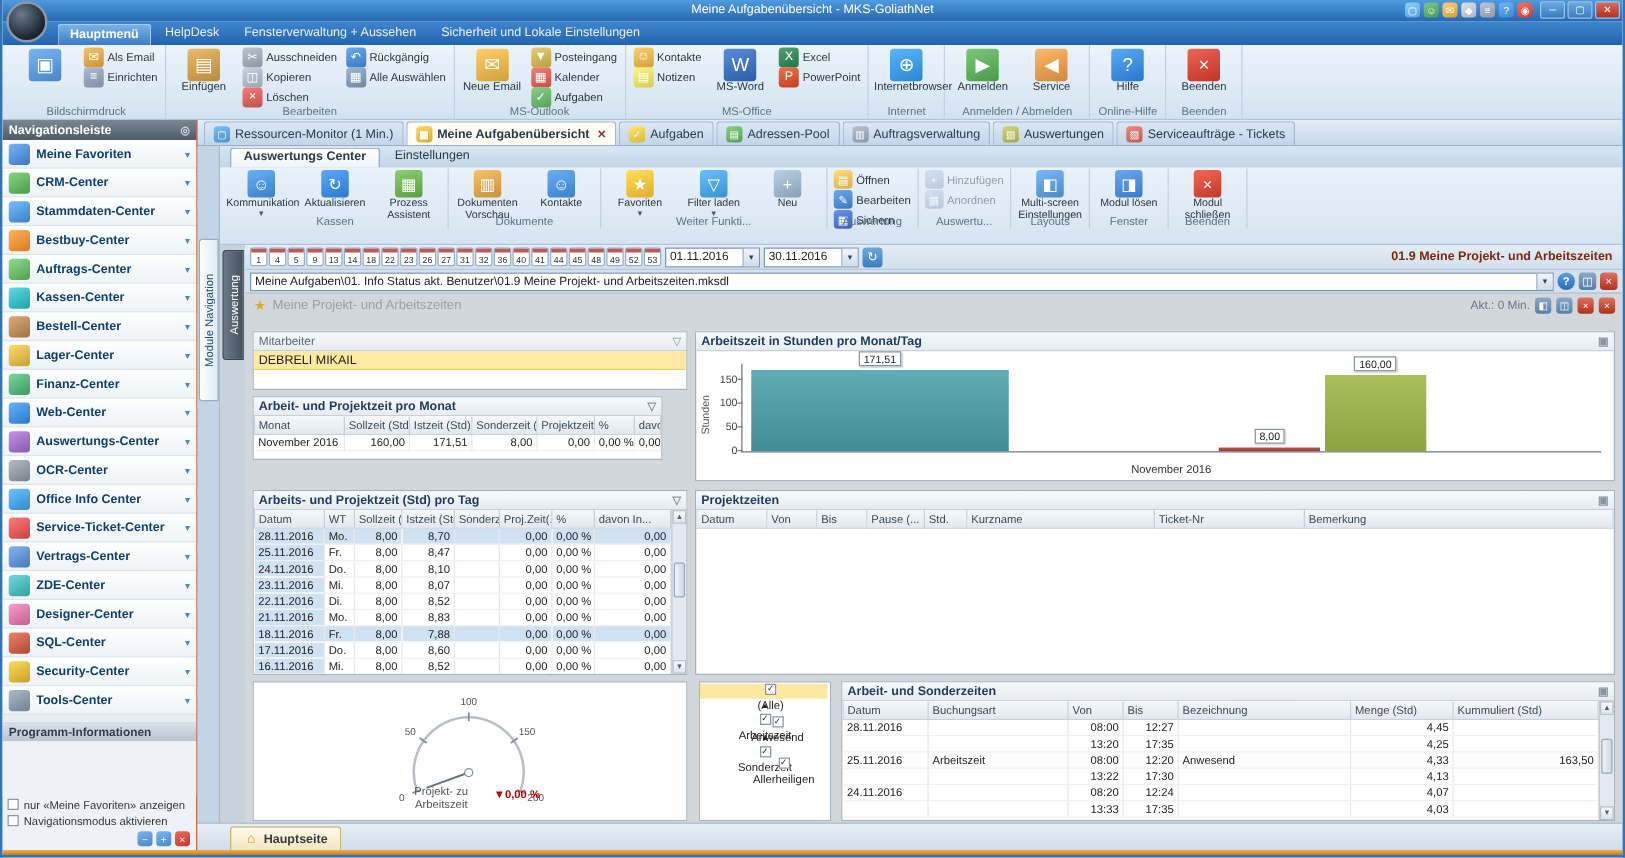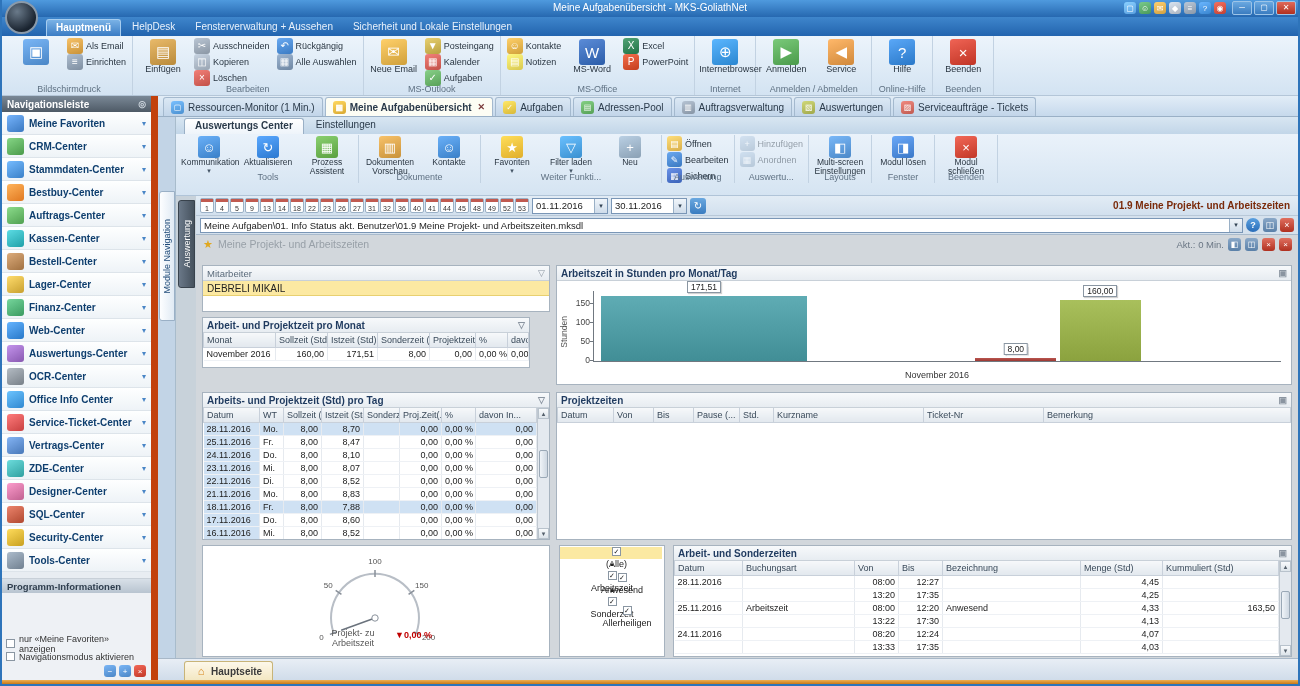--- a/index.html
+++ b/index.html
@@ -33,21 +33,21 @@
   .rbtn-small{display:flex;align-items:center;gap:3px;height:15px;padding:0 2px;}
   .rbtn-small .slabel{font-size:9px;color:#2a3642;white-space:nowrap;}
   .dis{opacity:.45;}
   .dd{font-size:7px;color:#456;}
   
   .doctabs{position:absolute;left:156px;top:96px;right:0;height:21px;background:linear-gradient(#e2edf7,#c6d9ec);border-bottom:1px solid #9ab0c6;display:flex;align-items:flex-end;padding-left:5px;gap:2px;}
   .dtab{display:flex;align-items:center;gap:4px;height:19px;padding:0 7px;font-size:10px;color:#2a3a4a;background:linear-gradient(#dbe8f4,#c2d5e9);border:1px solid #a4b9ce;border-bottom:none;border-radius:3px 3px 0 0;white-space:nowrap;}
   .dtab.active{background:#fdfdf4;font-weight:bold;}
   .dclose{color:#7a3a3a;font-size:9px;margin-left:2px;}
   
-  .sidebar{position:absolute;left:0;top:96px;width:156px;bottom:4px;background:#eef1f5;border-right:7px solid #c2410c;display:flex;flex-direction:column;}
+  .sidebar{position:absolute;left:0;top:96px;width:156px;bottom:4px;background:#eef1f5;border-right:1px solid #c2410c;display:flex;flex-direction:column;}
   .sb-header{height:16px;background:linear-gradient(#7a8896,#4e5a66);color:#fff;font-size:10px;font-weight:bold;display:flex;align-items:center;justify-content:space-between;padding:0 5px;flex:none;}
   .pin{color:#d0d8e0;font-size:9px;}
   .sbitem{height:23px;display:flex;align-items:center;gap:5px;padding:0 5px;background:linear-gradient(#feffff,#eef3f7);border-bottom:1px solid #dde4ea;flex:none;}
   .sblabel{font-size:10px;font-weight:bold;color:#0e3e6e;flex:1;white-space:nowrap;overflow:hidden;}
   .sbchev{color:#4a86c6;font-size:8px;}
   .sb-dots{height:7px;background:#e8edf2;border-bottom:1px solid #c8d0d8;text-align:center;flex:none;}
   .sb-dots::after{content:'\00b7\00b7\00b7';color:#667788;font-size:9px;line-height:5px;letter-spacing:2px;}
   .sb-subheader{height:14px;background:linear-gradient(#d8e0e8,#b8c4d0);color:#2f3e4e;font-size:9.5px;font-weight:bold;display:flex;align-items:center;padding:0 5px;flex:none;}
   .sb-space{flex:1;background:#eef1f5;}
   .sbcheck{height:13px;display:flex;align-items:center;gap:4px;padding:0 4px;font-size:9px;color:#333;flex:none;}
@@ -490,21 +490,21 @@
               <span class="icon i22" style="background: linear-gradient(160deg, rgb(90, 168, 255), rgb(42, 120, 208));">↻</span>
               <div class="blabel">Aktualisieren</div>
             </div>
           </div>
           <div class="rcol">
             <div class="mbtn">
               <span class="icon i22" style="background: linear-gradient(160deg, rgb(138, 208, 112), rgb(90, 160, 64));">▦</span>
               <div class="blabel">Prozess Assistent</div>
             </div>
           </div>
-          <div class="rglabel">Tools</div>
+          <div class="rglabel">Kassen</div>
         </div>
         <div class="rgroup">
           <div class="rcol">
             <div class="mbtn">
               <span class="icon i22" style="background: linear-gradient(160deg, rgb(248, 194, 106), rgb(200, 146, 58));">▥</span>
               <div class="blabel">Dokumenten Vorschau</div>
             </div>
           </div>
           <div class="rcol">
             <div class="mbtn">

